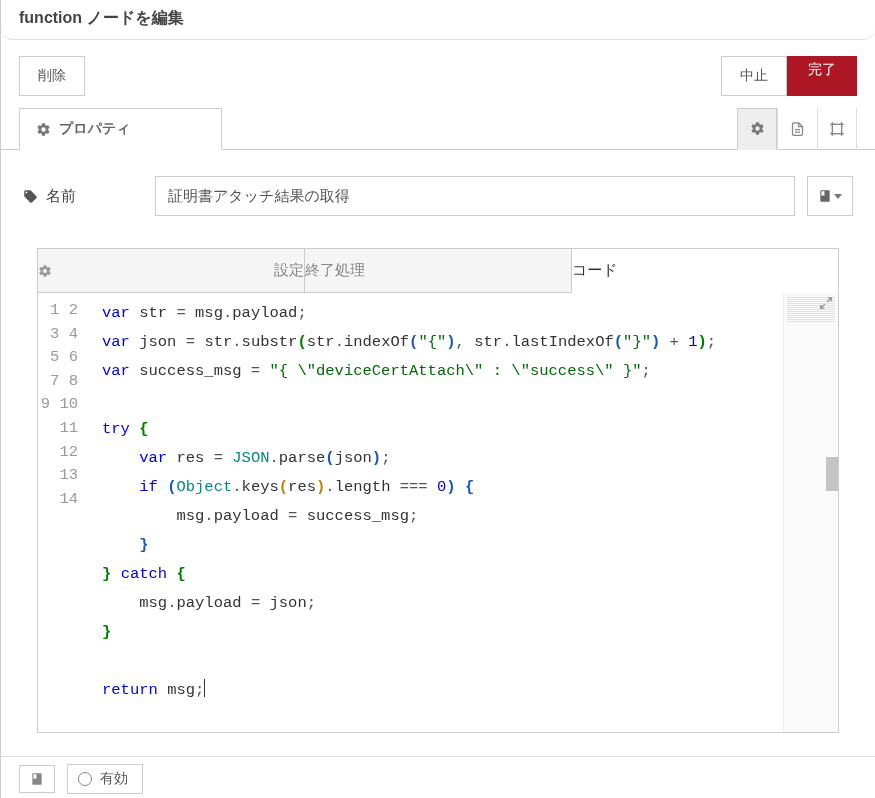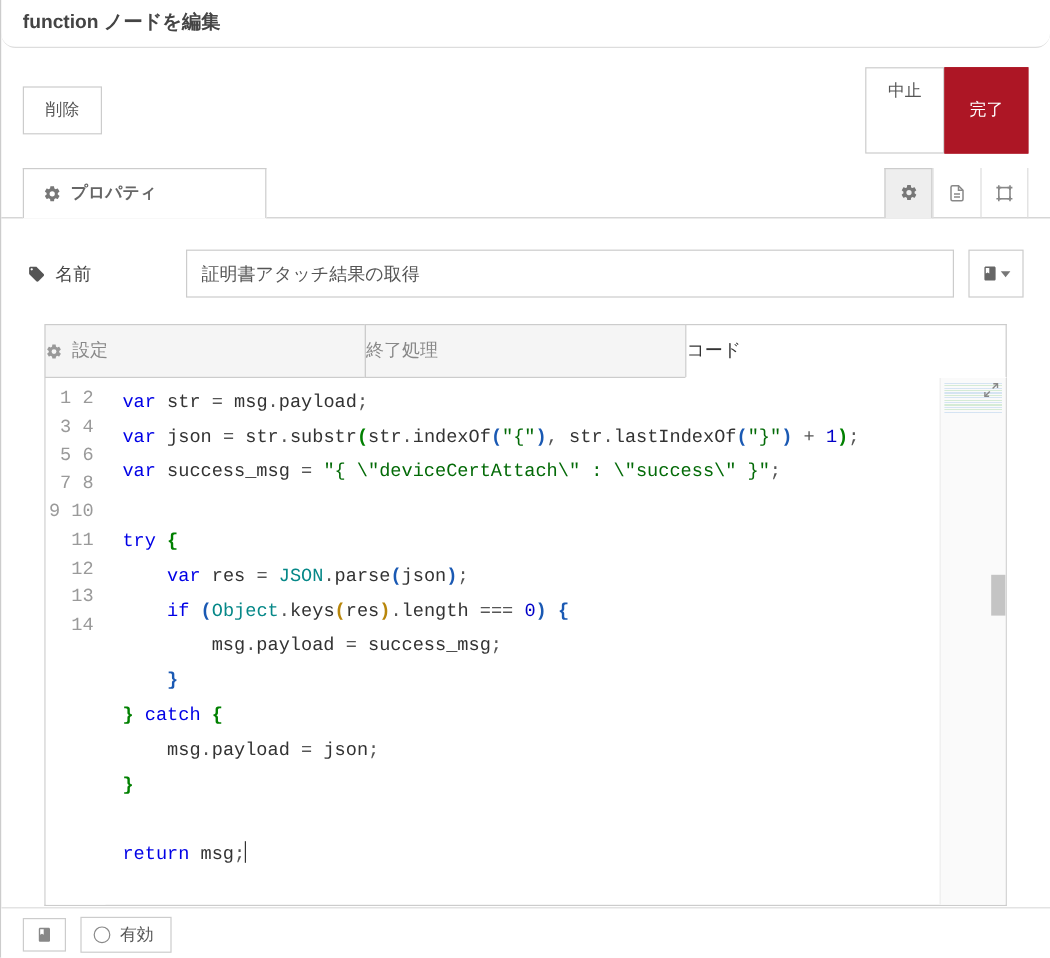--- a/index.html
+++ b/index.html
@@ -35,21 +35,21 @@
     background: #fff;
     color: #555;
     font-size: 14px;
     cursor: pointer;
     user-select: none;
   }
   .btn-primary {
     background: #ad1625;
     border-color: #ad1625;
     color: #fff;
-    padding: 26px 20px;
+    padding: 4px 20px;
   }
   .btn-group-right { display: flex; }
   .tabs-row {
     display: flex;
     align-items: flex-end;
     padding: 0 18px;
     border-bottom: 1px solid #ccc;
     height: 42px;
   }
   .main-tab {
@@ -86,21 +86,21 @@
     background: #eee;
     border: 1px solid #ccc;
     border-bottom: 1px solid #eee;
   }
   .icon-tab:last-child { border-right: 1px solid #ddd; }
   .form-area { padding: 26px 22px 0 22px; }
   .form-row {
     display: flex;
     align-items: center;
     gap: 12px;
-    margin-bottom: 22px;
+    margin-bottom: 32px;
   }
   .form-label {
     display: flex;
     align-items: center;
     gap: 8px;
     width: 120px;
     color: #444;
     font-size: 15px;
   }
   .text-input {
@@ -132,21 +132,21 @@
     flex: 1;
     text-align: center;
     padding: 12px 0;
     border: 1px solid #ccc;
     background: #f5f5f5;
     color: #888;
     font-size: 15px;
     cursor: pointer;
     display: flex;
     align-items: center;
-    justify-content: flex-start;
+    justify-content: space-between;
     gap: 8px;
     margin-left: -1px;
   }
   .sub-tab:first-child { margin-left: 0; }
   .sub-tab.active {
     background: #fff;
     color: #333;
     border-bottom: 1px solid #fff;
   }
   .editor-container {

